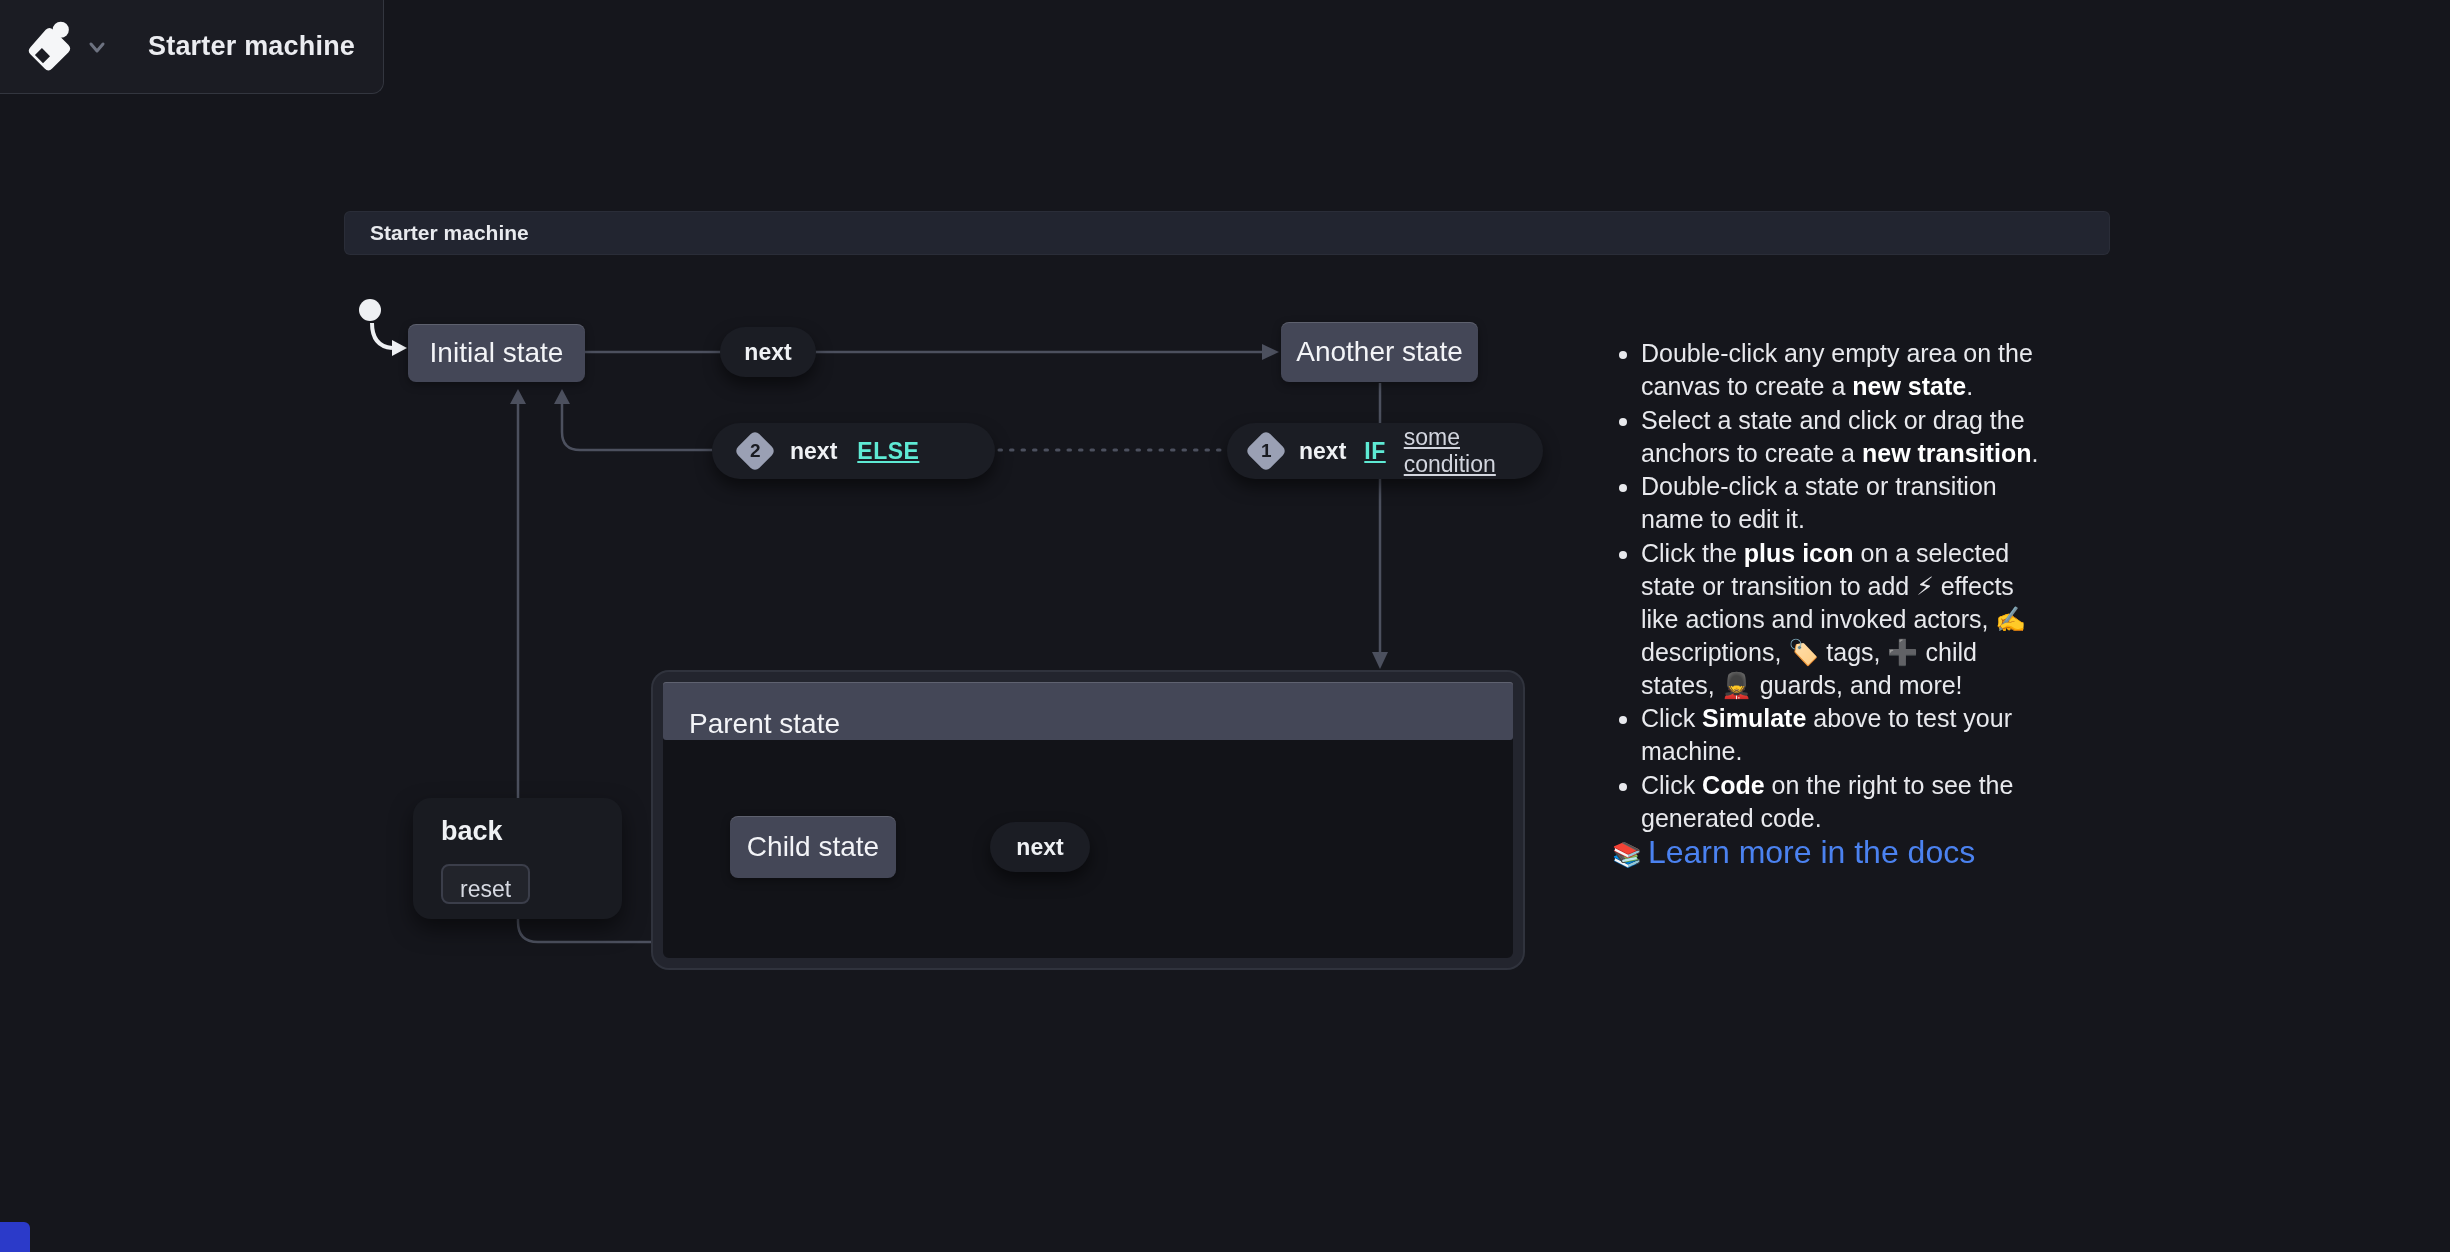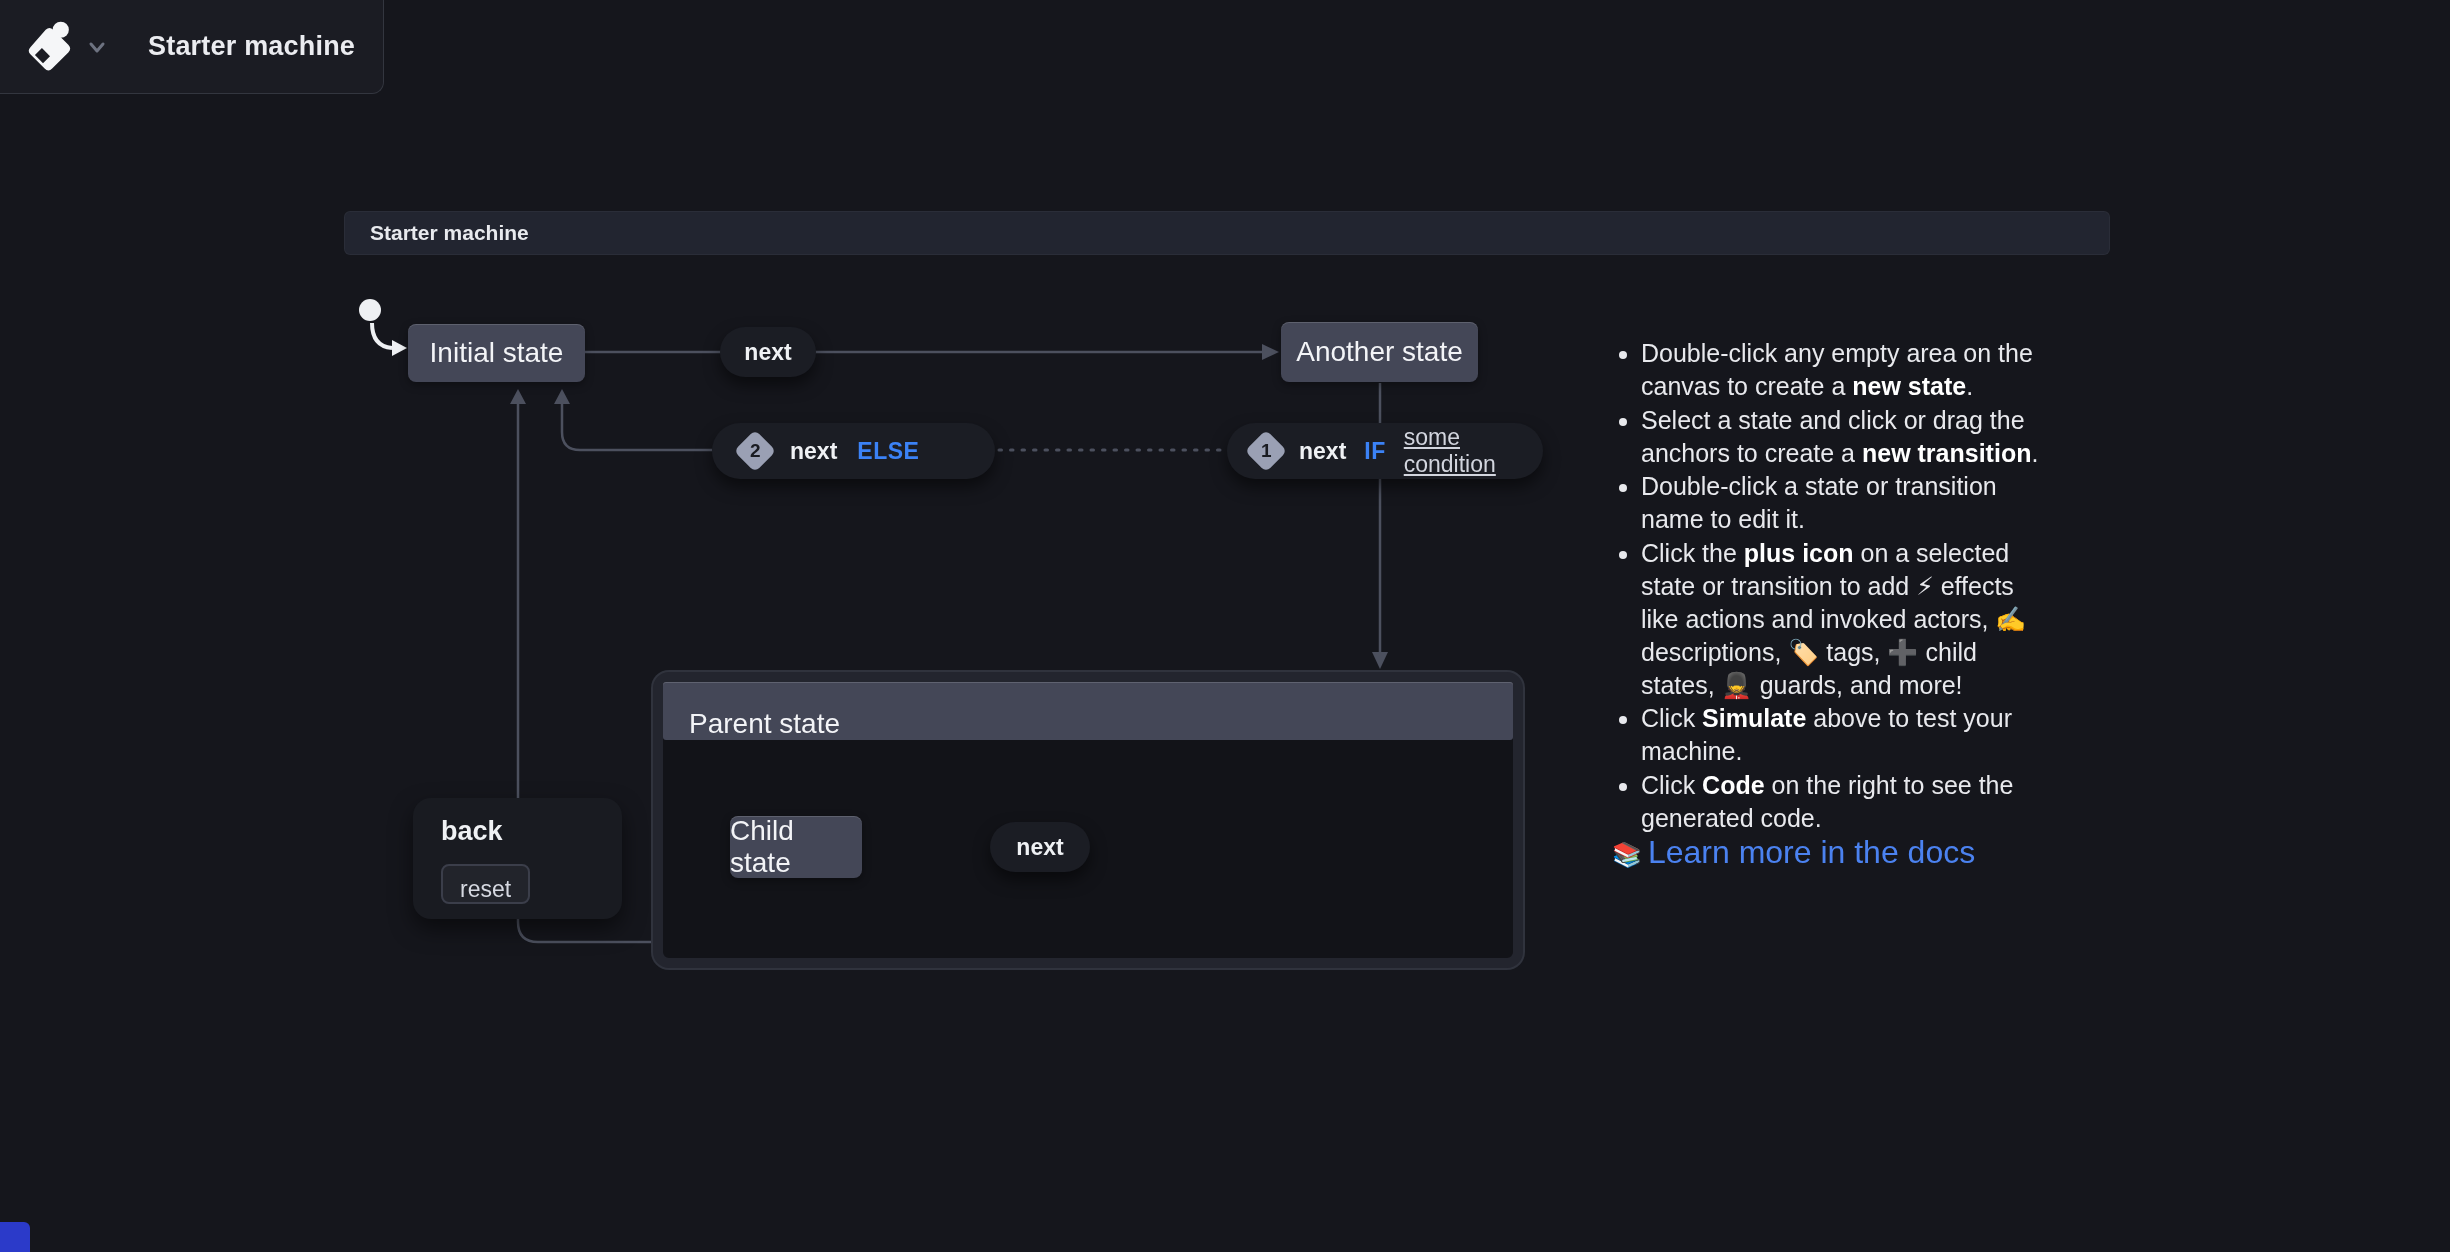--- a/index.html
+++ b/index.html
@@ -44,21 +44,21 @@
     background:#444757;color:#f3f4f7;font-size:28px;font-weight:500;
     border-radius:8px;z-index:3;
     box-shadow:inset 0 1px 0 rgba(255,255,255,.14),0 3px 8px rgba(0,0,0,.35);
   }
   .pill{
     position:absolute;background:#1b1d24;border-radius:28px;z-index:4;
     display:flex;align-items:center;justify-content:center;
     box-shadow:0 8px 16px rgba(0,0,0,.5);color:#eceef2;box-sizing:border-box;
   }
   .pill .evt{font-size:23px;font-weight:700;color:#eff1f4;}
-  .pill .kw{font-size:23px;font-weight:600;color:#3b82f6;letter-spacing:.5px;}
+  .pill .kw{font-size:23px;font-weight:600;color:#5eead4;letter-spacing:.5px;text-decoration:underline;}
   .pill .cond{font-size:23px;color:#d2d5de;text-decoration:underline;}
   .diamond{
     width:30px;height:30px;background:#9aa0b4;border-radius:6px;
     transform:rotate(45deg);display:flex;align-items:center;justify-content:center;
     flex:0 0 auto;
   }
   .diamond b{transform:rotate(-45deg);font-size:19px;font-weight:700;color:#1a1c22;}
 
   .parent-state{
     position:absolute;left:653px;top:672px;width:870px;height:296px;box-sizing:border-box;
@@ -184,21 +184,21 @@
     <span class="kw">IF</span>
     <span class="cond">some condition</span>
   </div>
 
   <div class="parent-state">
     <div class="parent-header">
       <span>Parent state</span>
     </div>
   </div>
 
-  <div class="state-node" style="left:730px;top:816px;width:132px;height:62px;">
+  <div class="state-node" style="left:730px;top:816px;width:166px;height:62px;">
     <span>Child state</span>
   </div>
 
   <div class="pill" style="left:990px;top:822px;width:100px;height:50px;">
     <span class="evt">next</span>
   </div>
 
 
   <div class="back-node">
     <span class="back-label">back</span>

